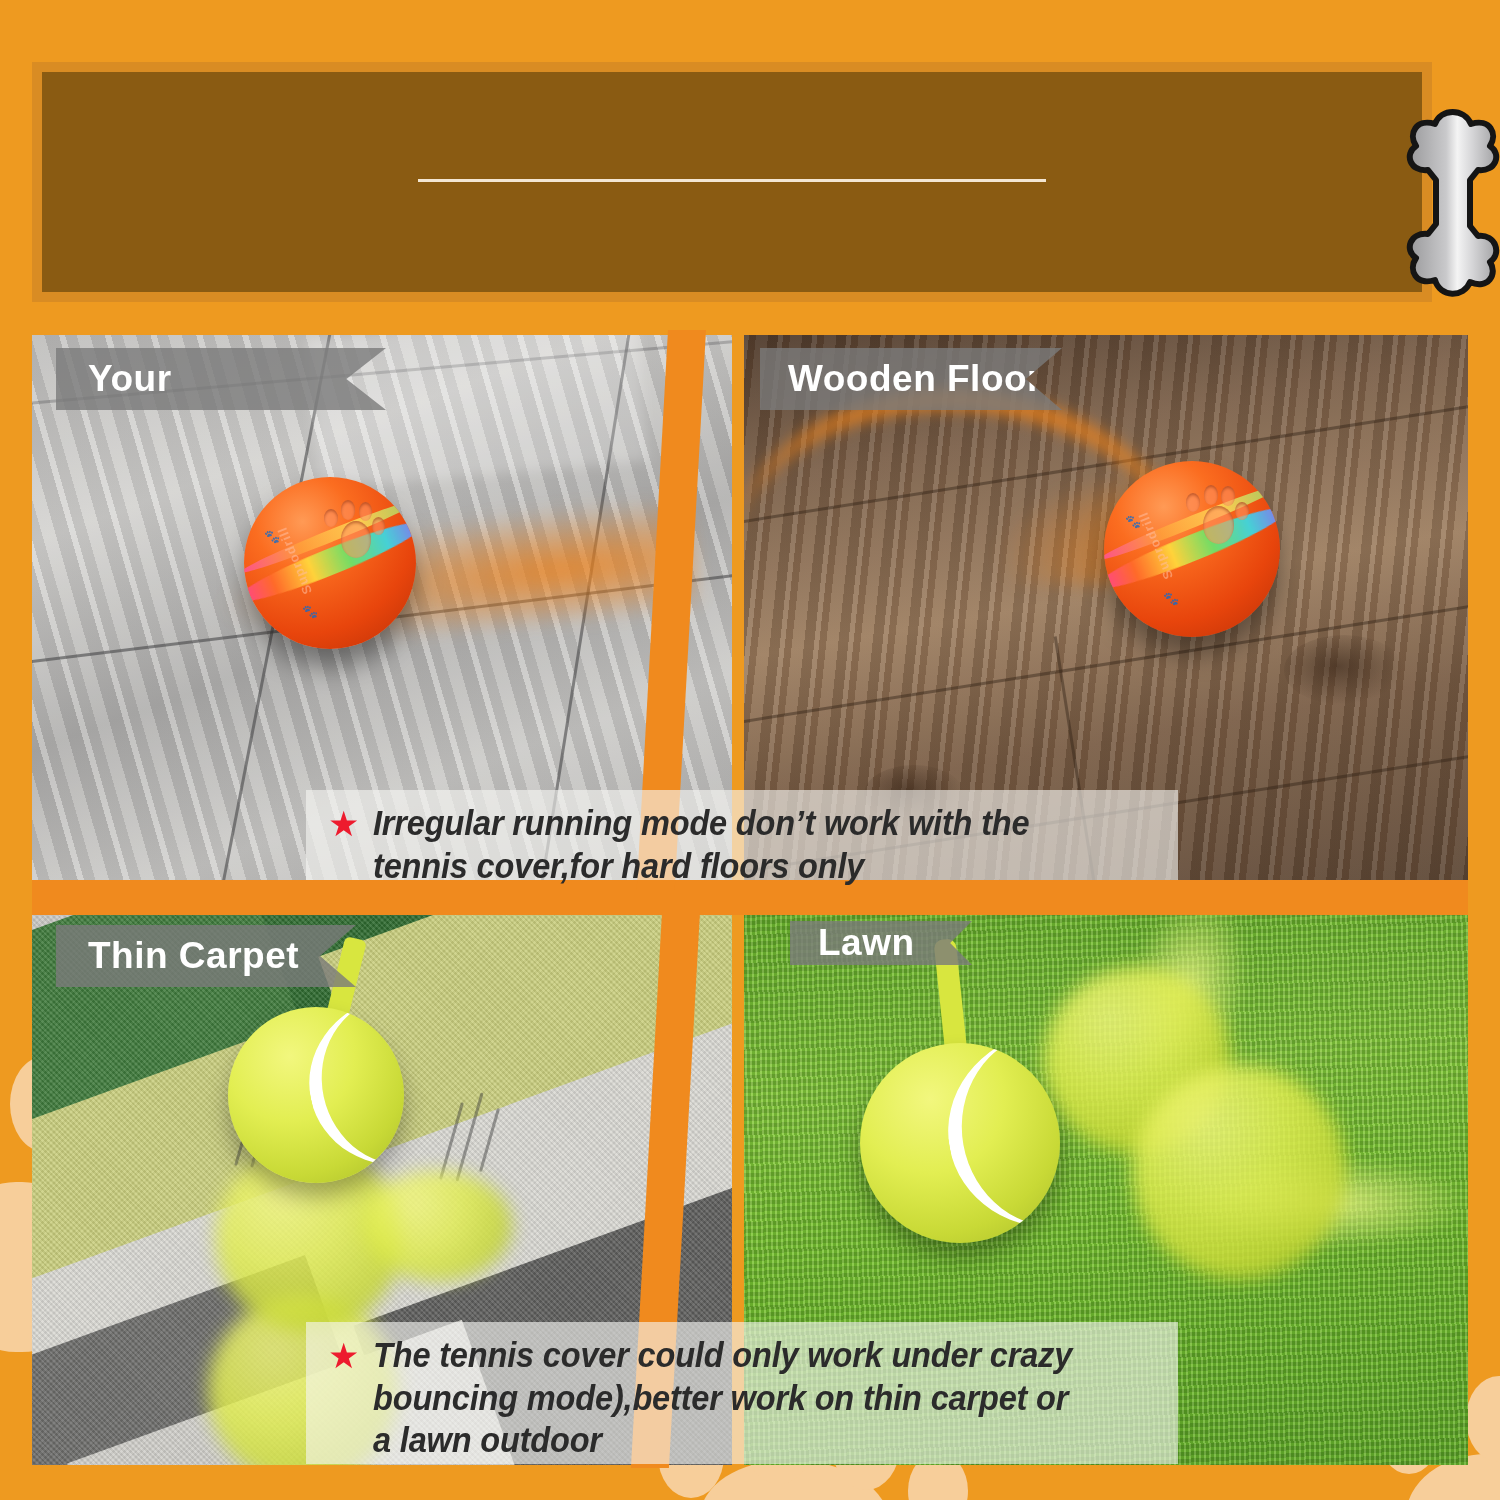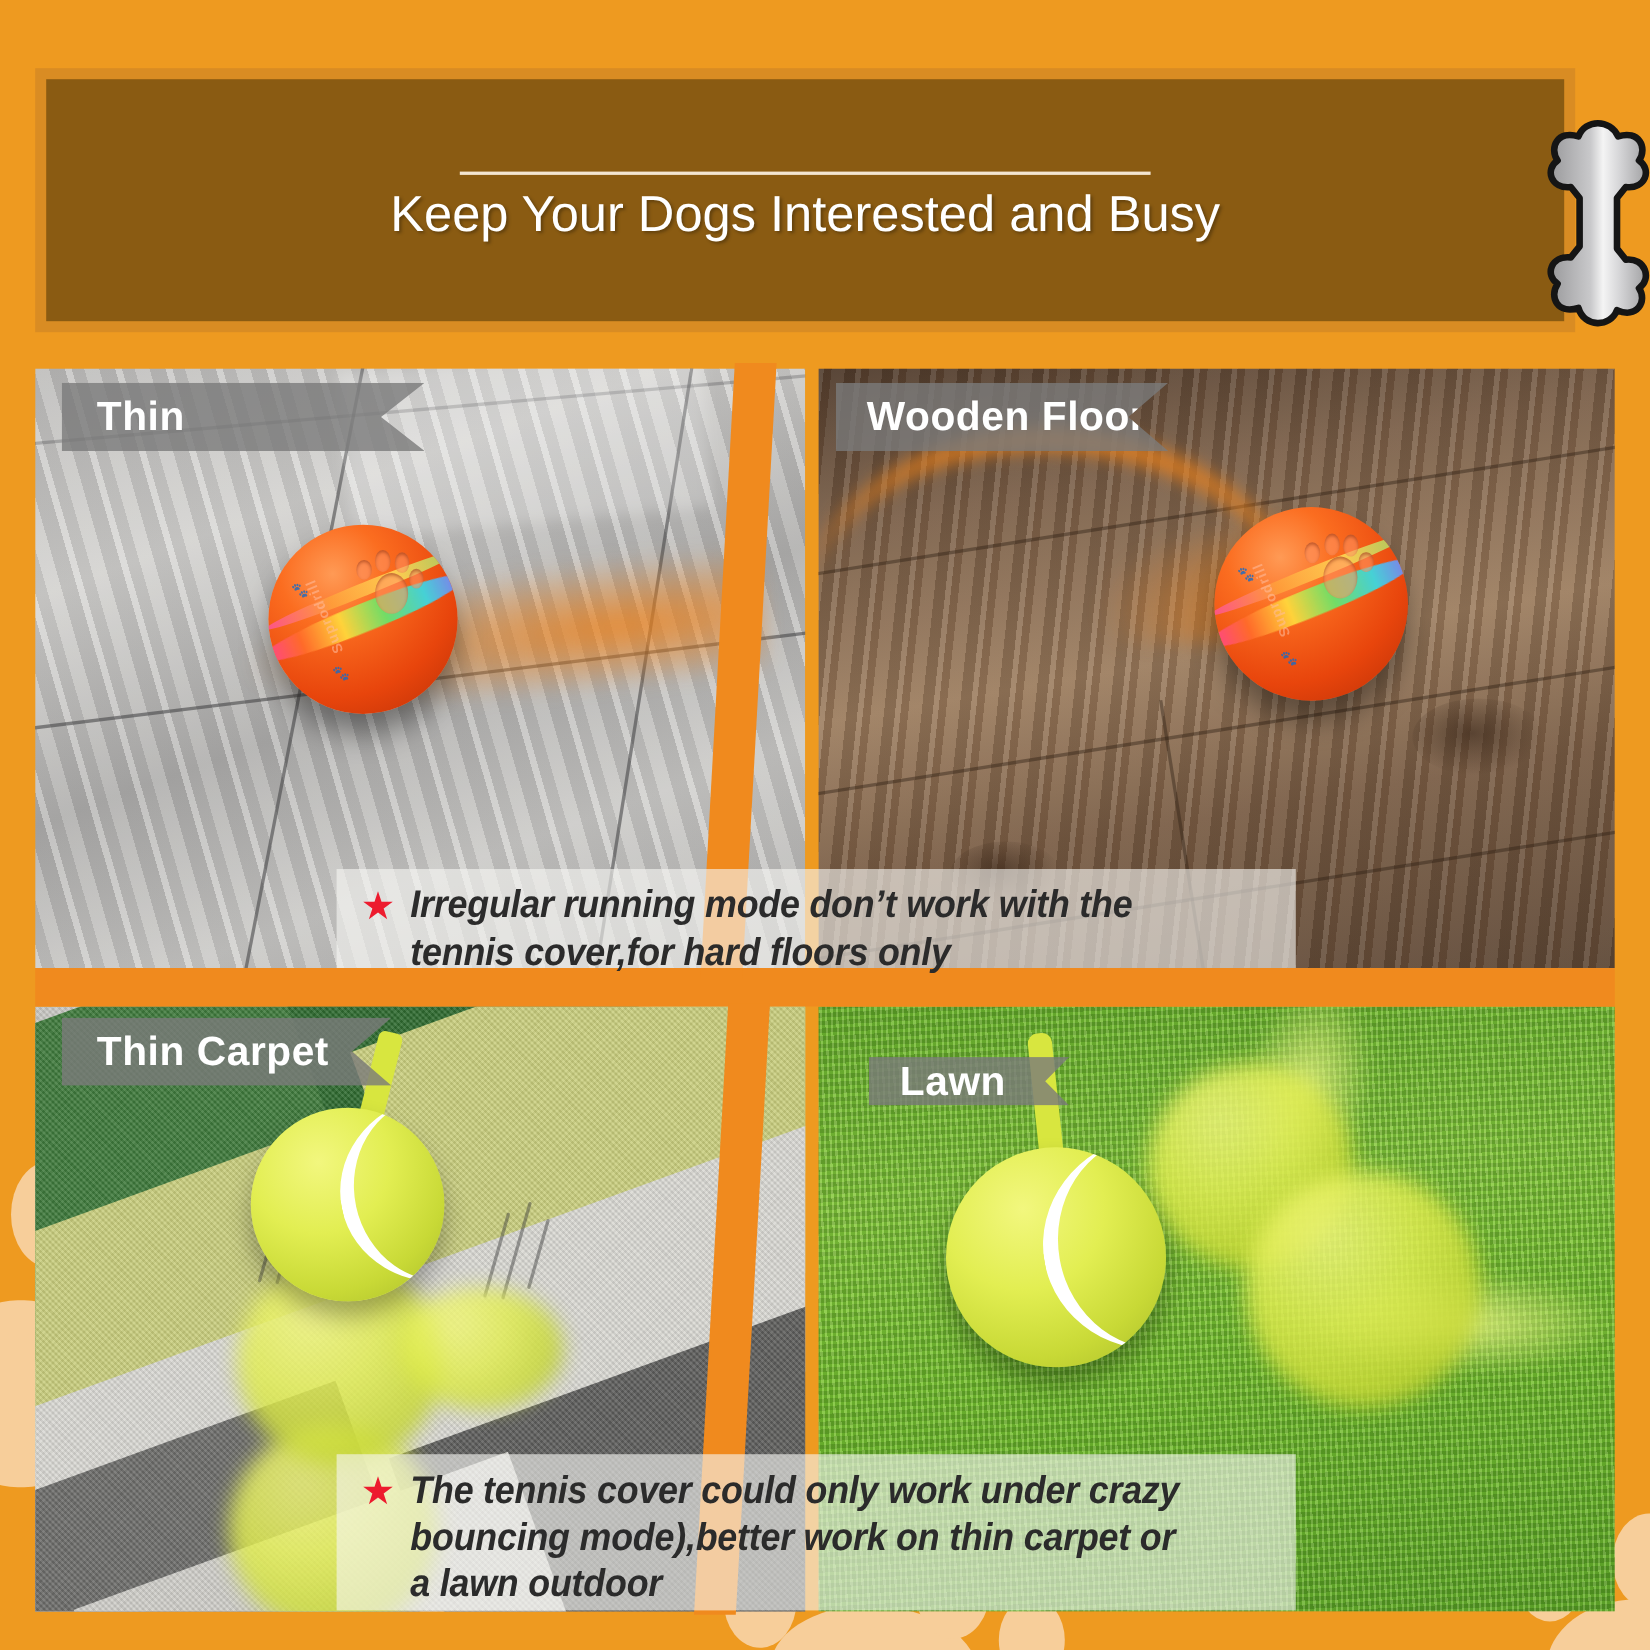--- a/index.html
+++ b/index.html
@@ -133,21 +133,21 @@
     display:flex;align-items:center;
     color:#FFFFFF;font-weight:bold;
     font-family:"Liberation Sans",sans-serif;
     letter-spacing:.5px;
     box-sizing:border-box;
   }
   .ribbon-flat{ clip-path:polygon(0 0,100% 0,88% 50%,100% 100%,0 100%); }
   .rb-tiles { left:56px;  top:348px; width:330px;height:62px;padding-left:32px;font-size:37px;}
   .rb-wood  { left:760px; top:348px; width:302px;height:62px;padding-left:28px;font-size:37px;}
   .rb-carpet{ left:56px;  top:925px; width:300px;height:62px;padding-left:32px;font-size:37px;}
-  .rb-lawn  { left:790px; top:961px; width:182px;height:44px;padding-left:28px;font-size:37px;}
+  .rb-lawn  { left:790px; top:921px; width:182px;height:44px;padding-left:28px;font-size:37px;}
 
   
   .caption{
     position:absolute;z-index:7;
     background:rgba(245,245,242,.62);
     display:flex;align-items:flex-start;
     padding:12px 18px 14px 22px;
     box-sizing:border-box;
   }
   .cap-1{left:306px;top:790px;width:872px;height:90px;}
@@ -230,21 +230,20 @@
 <div class="paw-mark" style="left:1366px;top:1392px;width:260px;height:200px;">
   <span class="pad" style="left:40px;top:62px;width:170px;height:130px;border-radius:48%;"></span>
   <span class="pad" style="left:12px;top:0px;width:62px;height:82px;"></span>
   <span class="pad" style="left:100px;top:-16px;width:66px;height:86px;"></span>
 
 </div>
 
 <div class="header-wrap">
   <div class="header-inner">
     <div class="header-rule"></div>
-    <div class="header-sub">Keep Your Dogs Interested and Busy</div>
   </div>
 </div>
 
 <div class="bone-icon">
   <svg viewBox="0 0 96 232" width="96" height="232" aria-hidden="true">
     <defs>
       <linearGradient id="boneg" x1="0" y1="0" x2="1" y2="0">
         <stop offset="0%" stop-color="#9A9A9C"></stop>
         <stop offset="42%" stop-color="#C9C9CB"></stop>
         <stop offset="55%" stop-color="#F4F4F4"></stop>
@@ -388,21 +387,21 @@
       <div class="seam" style="left:44%;top:-6%;width:98%;height:98%;
            border-left:14px solid #FFFFFF;transform:rotate(-10deg);"></div>
     </div>
   </div>
 </div>
 
 <div class="divider div-h"></div>
 <div class="divider div-v-top"></div>
 <div class="divider div-v-bot"></div>
 
-<div class="ribbon ribbon-flat rb-tiles">Thin</div>
+<div class="ribbon ribbon-flat rb-tiles">Your</div>
 <div class="ribbon ribbon-flat rb-wood">Wooden Floor</div>
 <div class="ribbon ribbon-flat rb-carpet">Thin Carpet</div>
 <div class="ribbon ribbon-flat rb-lawn">Lawn</div>
 
 <div class="caption cap-1">
   <span class="cap-star">★</span>
   <span class="cap-text">
     <span>Irregular running mode don’t work with the</span><br>
     <span>tennis cover,for hard floors only</span>
   </span>

